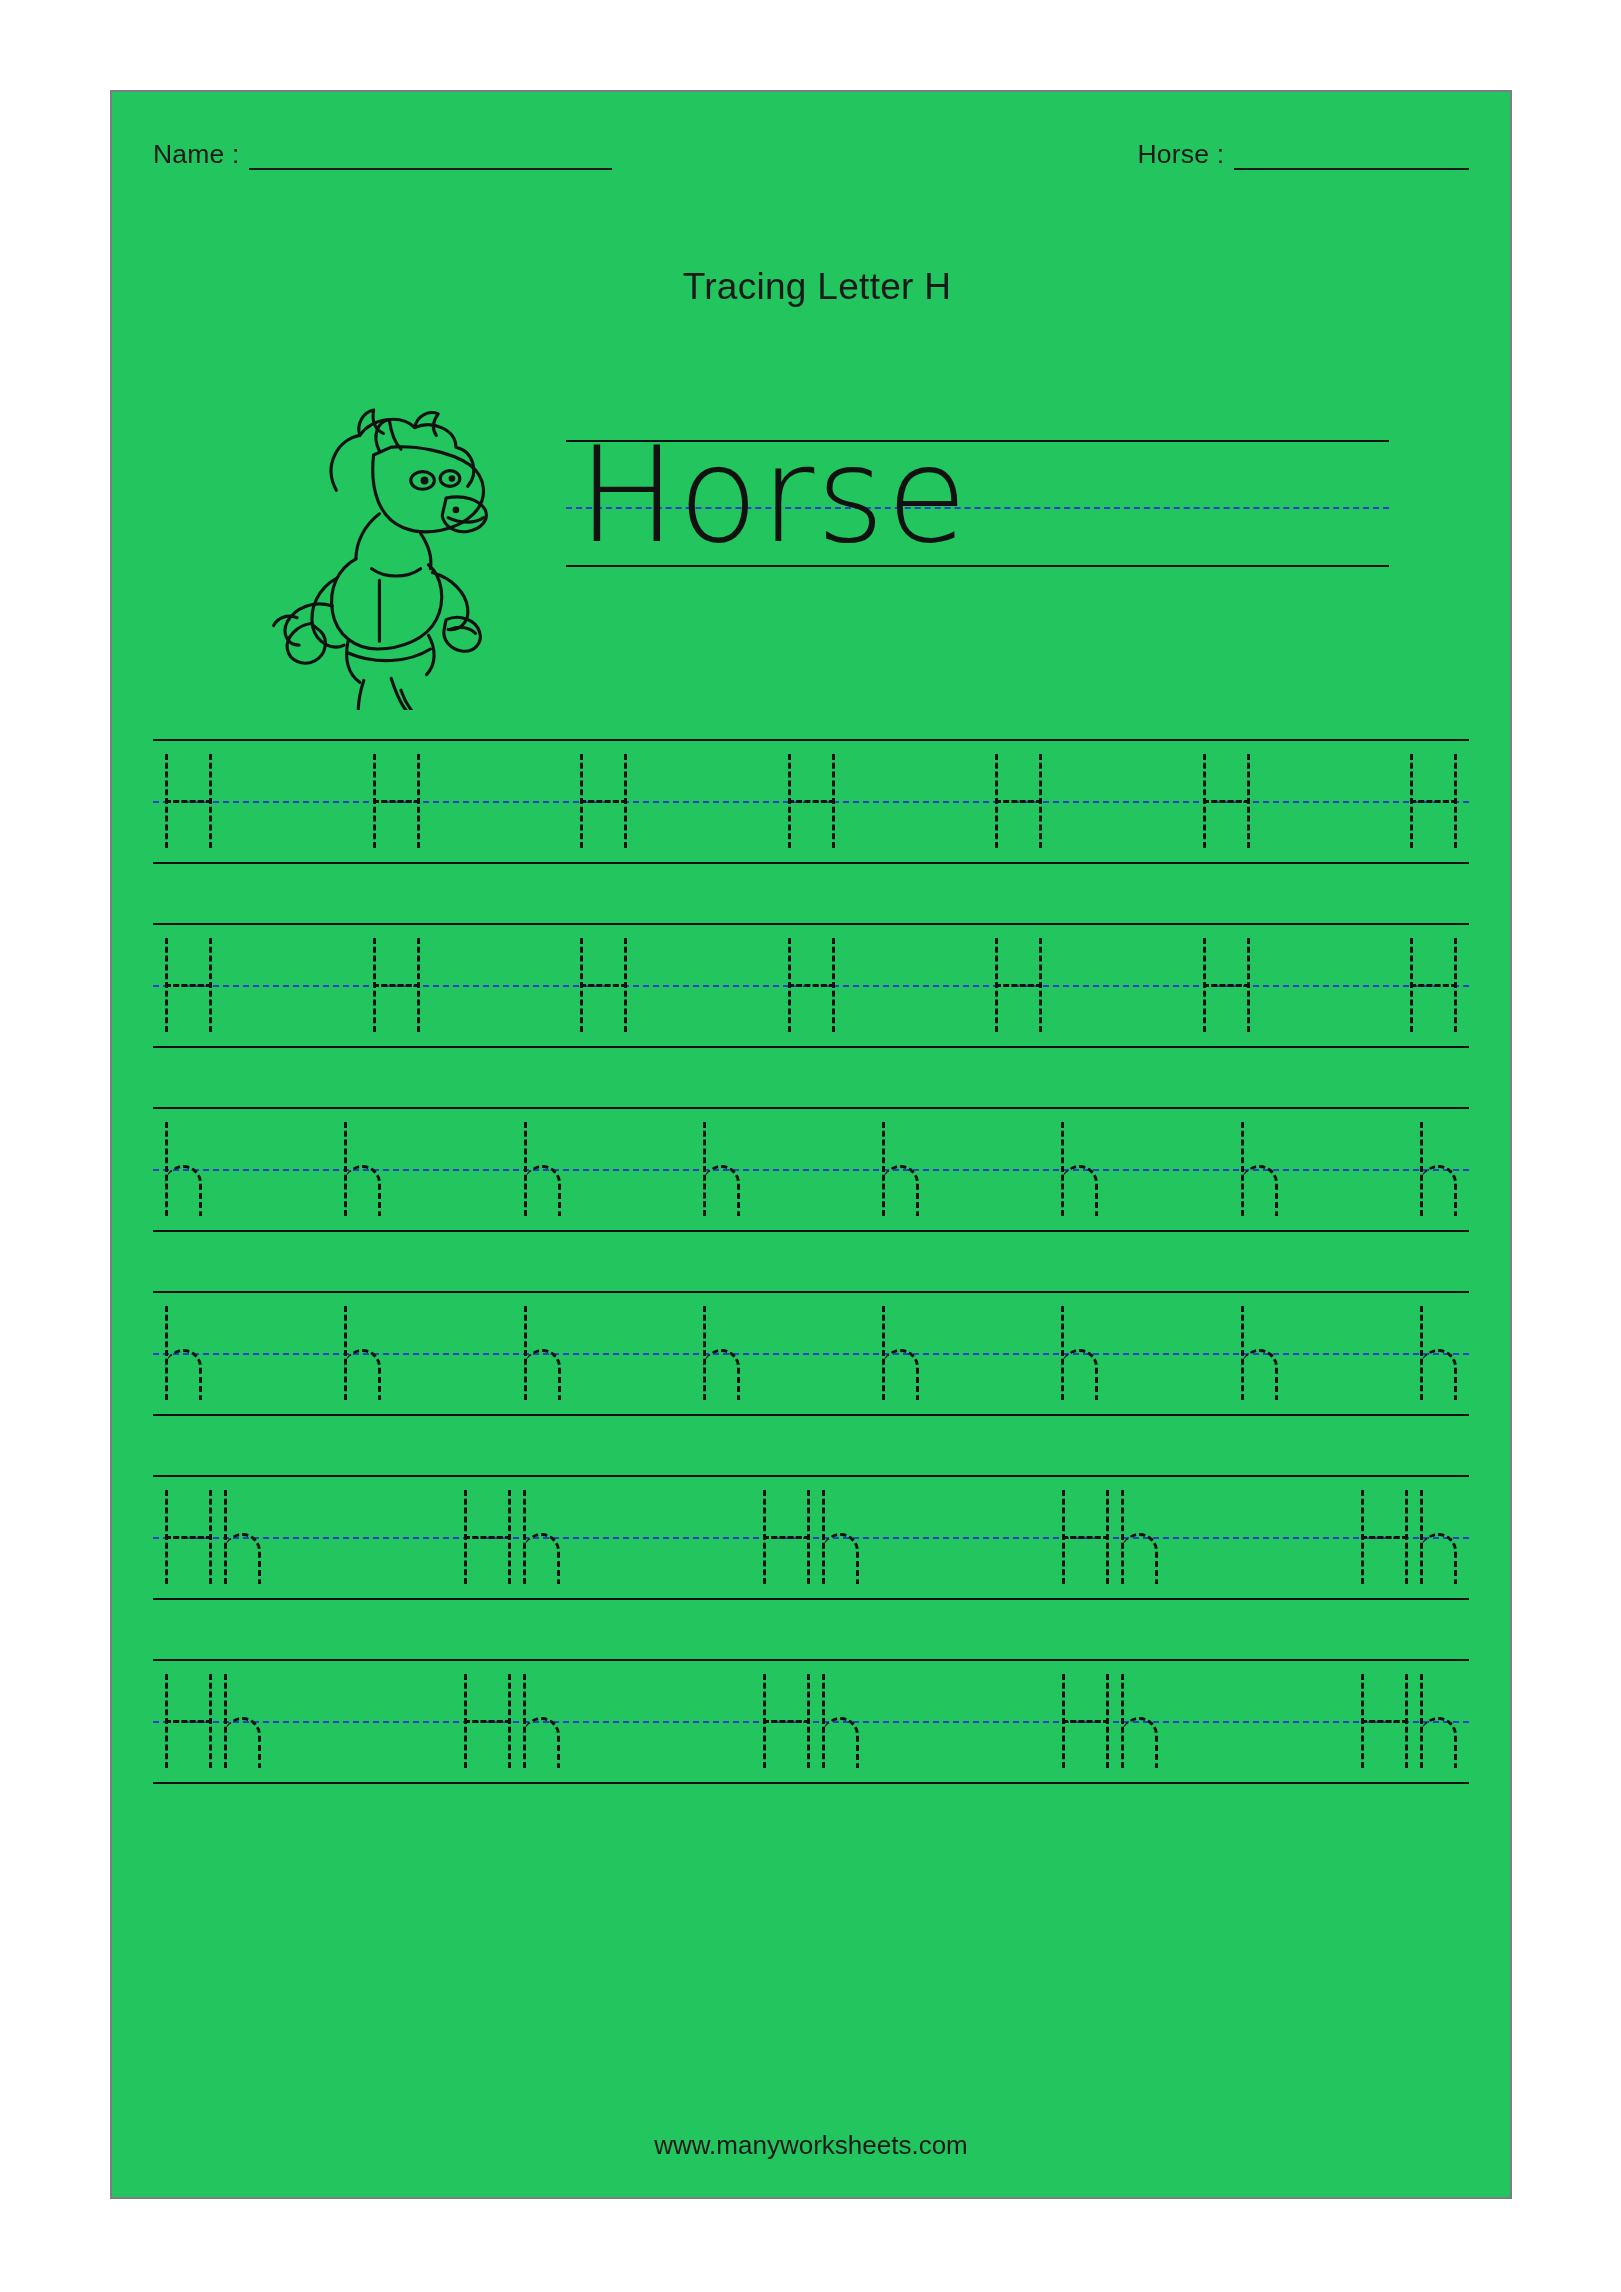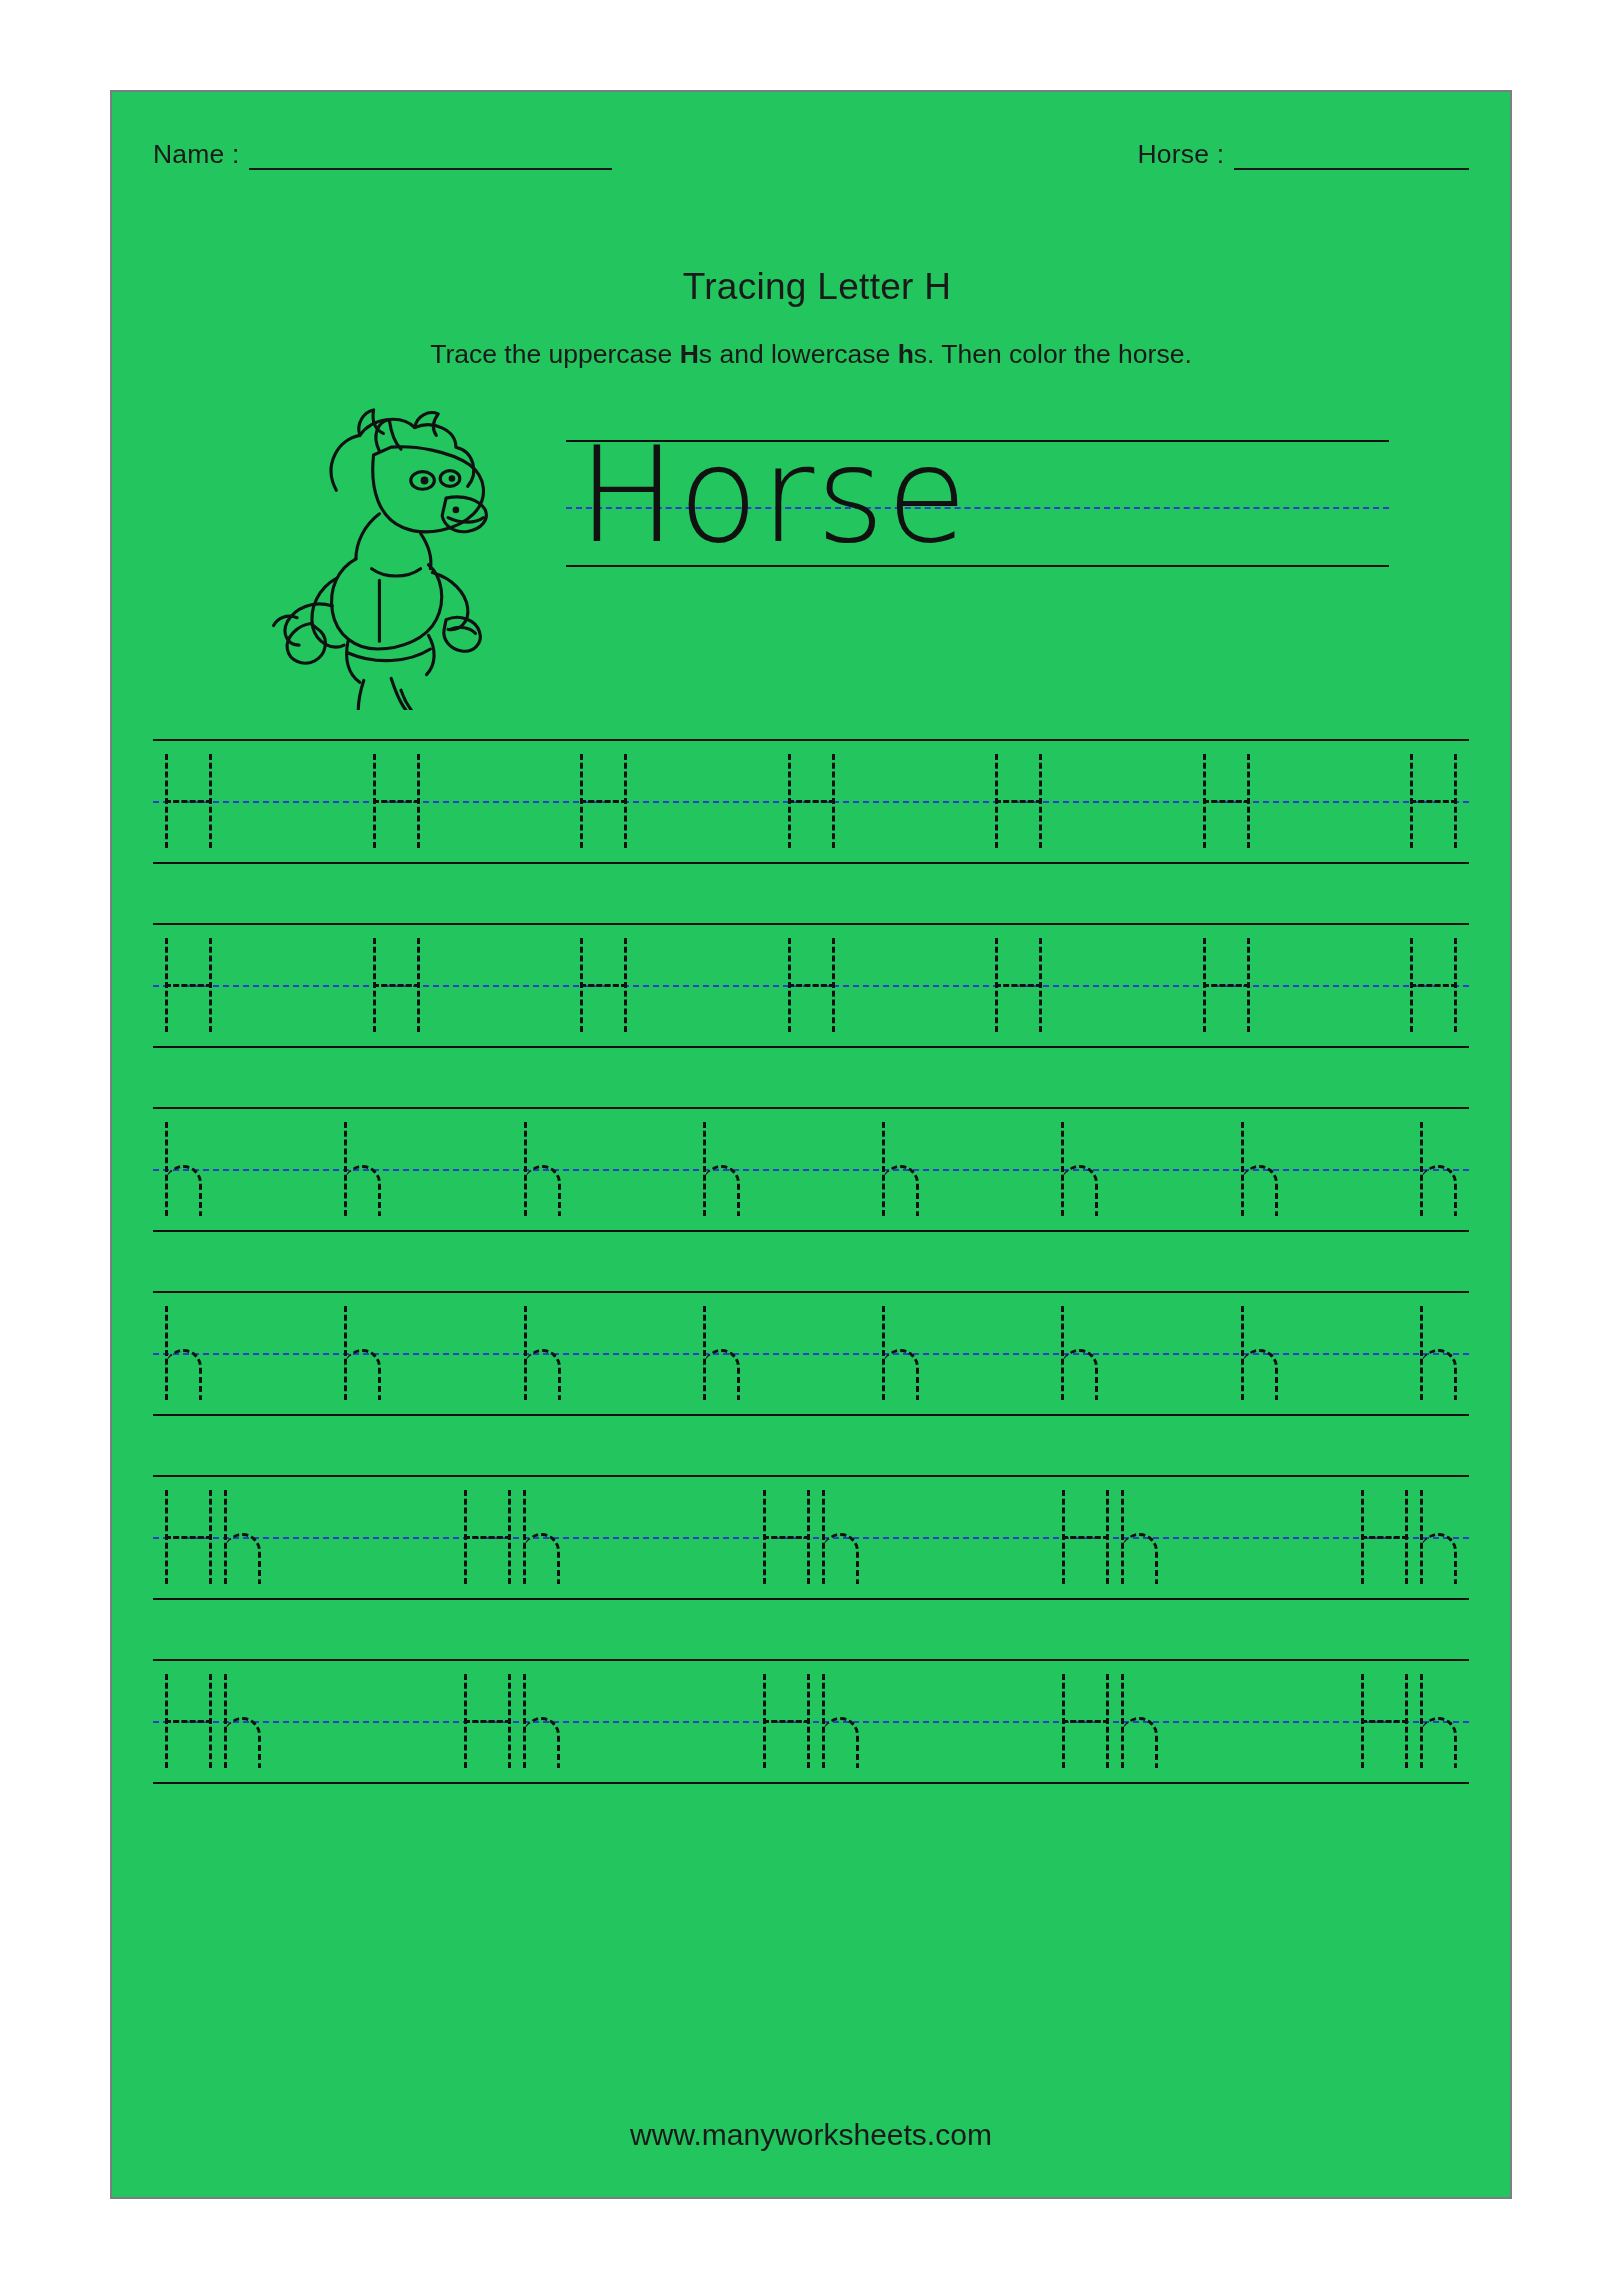--- a/index.html
+++ b/index.html
@@ -104,22 +104,22 @@
   .L .arch2 {
     position:absolute; left: 2px; top: 43px; width: 37px; height: 51px;
     border-right: 3.9px dashed #111;
     border-top: 3.9px dashed #111;
     border-top-left-radius: 19.6px; border-top-right-radius: 19.6px;
   }
   .pair { display:flex; align-items:flex-end; gap: 7.8px; }
 
   
   .footer {
-    position:absolute; left:0; bottom: 45px; width:100%;
-    text-align:center; font-size: 30px;
+    position:absolute; left:0; bottom: 36px; width:100%;
+    text-align:center; font-size: 26px;
   }
 
   svg { display:block; }
 </style>
 </head>
 <body>
 
 <div class="page">
 
   <div class="hdr">
@@ -127,23 +127,20 @@
       <span class="fld-label">Name :</span>
       <span class="fld-line name-line"></span>
     </div>
     <div class="date-wrap">
       <span class="fld-label">Horse :</span>
       <span class="fld-line date-line"></span>
     </div>
   </div>
 
   <div class="title">Tracing Letter H</div>
-  <div class="subtitle">
-    <span>Trace the uppercase </span><b>H</b><span>s and lowercase </span><b>h</b><span>s. Then color the horse.</span>
-  </div>
 
   <div class="hero">
     <div class="horse">
       <svg viewBox="0 0 300 320" width="294" height="314" aria-hidden="true">
         <g fill="none" stroke="#111" stroke-width="3.2" stroke-linecap="round" stroke-linejoin="round">
 
           <path d="M84 96 C70 70 86 44 108 40 C120 22 150 18 164 32 C182 24 206 34 206 52 C224 56 230 78 218 92"></path>
           <path d="M108 40 C104 28 112 16 122 14 C120 26 124 34 132 38"></path>
           <path d="M164 32 C166 20 178 14 188 18 C182 26 182 34 186 40"></path>
 

